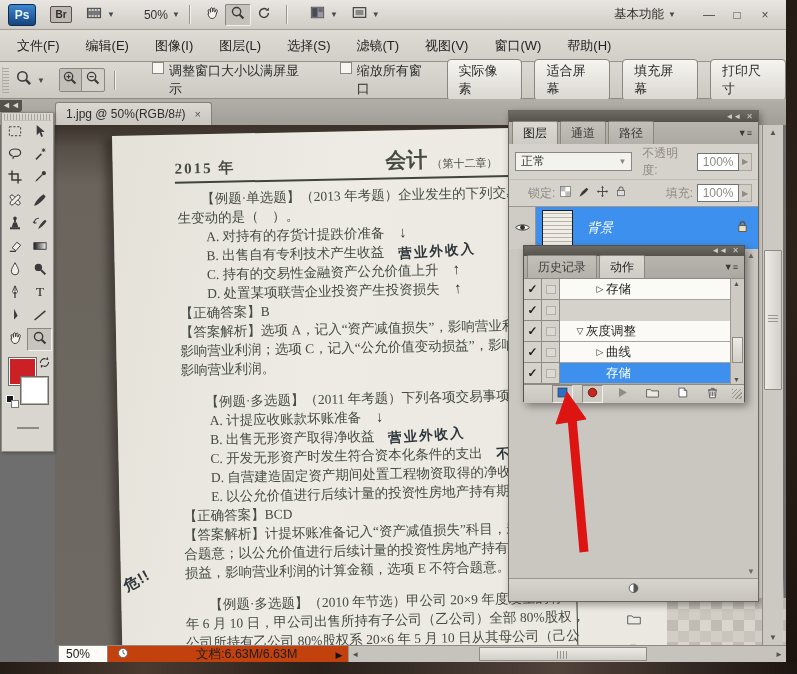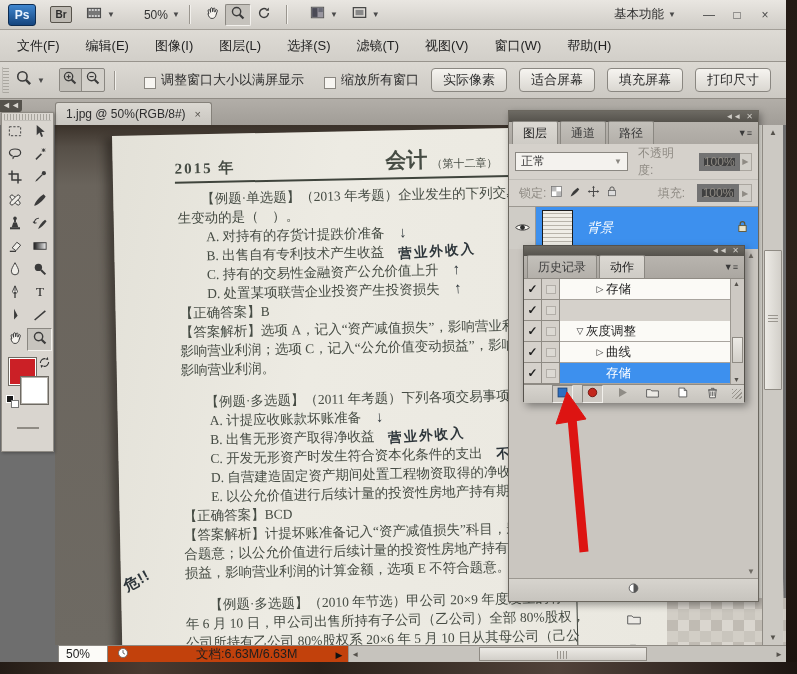--- a/index.html
+++ b/index.html
@@ -43,21 +43,21 @@
   
   .optionsbar { position:absolute; left:0; top:62px; width:786px; height:37px;
     background:linear-gradient(#dcd9d3,#ccc9c3); border-bottom:1px solid #8f8b84;
     display:flex; align-items:center; }
   .opt-grip { width:7px; height:26px; margin:0 6px 0 2px;
     background:repeating-linear-gradient(0deg,#aaa7a0 0 1px,transparent 1px 3px); border-left:1px solid #bdbab4; }
   .opt-tool { display:flex; align-items:center; margin-right:4px; }
   .zoom-toggle { display:flex; margin-left:10px; border:1px solid #8a8781; border-radius:2px; background:#d3d0ca; }
   .zoom-toggle .zbtn { width:22px; height:22px; display:flex; align-items:center; justify-content:center; }
   .zoom-toggle .zbtn.active { background:#c2bfb9; border-right:1px solid #8a8781; }
-  .chk { display:flex; align-items:flex-end; margin-left:20px; }
+  .chk { display:flex; align-items:flex-start; margin-left:28px; }
   .chk .box { width:12px; height:12px; background:#f7f5f1; border:1px solid #8a8781; margin-right:5px; }
   .chk .lbl { font-size:13px; color:#2b2b2b; }
   .opt-btn { font-size:13px; color:#2b2b2b; padding:2px 11px; margin-left:12px; border:1px solid #8a8781;
     border-radius:4px; background:linear-gradient(#f6f4f0,#dad7d1); }
 
   
   .tabbar { position:absolute; left:0; top:99px; width:786px; height:26px;
     background:linear-gradient(#b2aea8,#a19d97); }
   .tab-collapse { position:absolute; left:0; top:1px; width:22px; height:12px; background:#55524c;
     color:#d8d5cf; font-size:9px; line-height:11px; text-align:center; border-radius:0 0 3px 0; }
@@ -121,22 +121,22 @@
   .pmenu { margin-left:auto; margin-right:6px; font-size:9px; color:#3a3a3a; }
 
   
   .layers-panel { position:absolute; left:508px; top:110px; width:251px; height:492px;
     background:#cdc9c3; border:1px solid #6b675f; box-shadow:2px 3px 7px rgba(0,0,0,.35); display:flex; flex-direction:column; }
   .blend-row { height:36px; background:#d5d1cb; display:flex; align-items:center; padding:0 6px; border-bottom:1px solid #c0bdb7; }
   .blend-select { width:118px; height:19px; background:#f4f2ee; border:1px solid #8a8781; display:flex; align-items:center;
     font-size:12px; color:#3d3d3d; padding:0 5px; }
   .blend-select .caret { margin-left:auto; color:#8a8781; }
   .dim-label { font-size:12px; color:#8f8b84; margin-left:10px; }
-  .val-box { width:42px; height:18px; border:5px solid #737373; background:#404040; color:#8f8b84; font-size:12px;
-    display:flex; align-items:center; justify-content:center; margin-left:12px; }
+  .val-box { width:42px; height:18px; border:1px solid #737373; background:#ffffff; color:#8f8b84; font-size:12px;
+    display:flex; align-items:center; justify-content:center; margin-left:4px; }
   .spin { width:13px; height:18px; border:1px solid #aaa69f; border-left:none; background:#d2cfc9; color:#8f8b84;
     font-size:8px; display:flex; align-items:center; justify-content:center; }
   .lock-row { height:27px; background:#d5d1cb; display:flex; align-items:center; padding:0 6px; border-bottom:1px solid #9c9891; }
   .lock-icons { display:flex; align-items:center; gap:6px; margin-left:4px; }
   .layer-row { height:42px; display:flex; align-items:stretch; background:#3d90ee; }
   .eye-cell { width:27px; background:#cfccc6; border-right:1px solid #9c9891; display:flex; align-items:center; justify-content:center; }
   .layer-thumb { width:31px; height:36px; margin:3px 0 3px 6px; background:#efede6; border:1px solid #1c1c1c;
     background-image:repeating-linear-gradient(0deg,transparent 0 3px,#b8b4aa 3px 4px); }
   .layer-name { font-size:13px; color:#fff; font-style:italic; margin-left:14px; align-self:center; }
   .layer-lock { margin-left:auto; margin-right:10px; align-self:center; }
@@ -534,21 +534,21 @@
       <div class="blend-row">
         <div class="blend-select">
           <span>正常</span>
           <span class="caret">▼</span>
         </div>
         <span class="dim-label">不透明度:</span>
         <span class="val-box">100%</span>
         <span class="spin">▶</span>
       </div>
       <div class="lock-row">
-        <span class="dim-label" style="margin-left:4px">锁定:</span>
+        <span class="dim-label" style="margin-left:13px">锁定:</span>
         <span class="lock-icons">
           <span><svg viewBox="0 0 17 17" width="13" height="13">
                 <rect x="2" y="2" width="6.5" height="6.5" fill="#bbb"></rect>
                 <rect x="8.5" y="2" width="6.5" height="6.5" fill="#fff"></rect>
                 <rect x="2" y="8.5" width="6.5" height="6.5" fill="#fff"></rect>
                 <rect x="8.5" y="8.5" width="6.5" height="6.5" fill="#bbb"></rect>
                 <rect x="2" y="2" width="13" height="13" fill="none" stroke="#777"></rect>
               </svg></span>
           <span><svg viewBox="0 0 17 17" width="12" height="12">
                 <path d="M2.3 14.7c1-4 5-9 10-12.2l2.2 2.2C11.3 9.7 6.3 13.7 2.3 14.7z" fill="#3b3b3b"></path>

